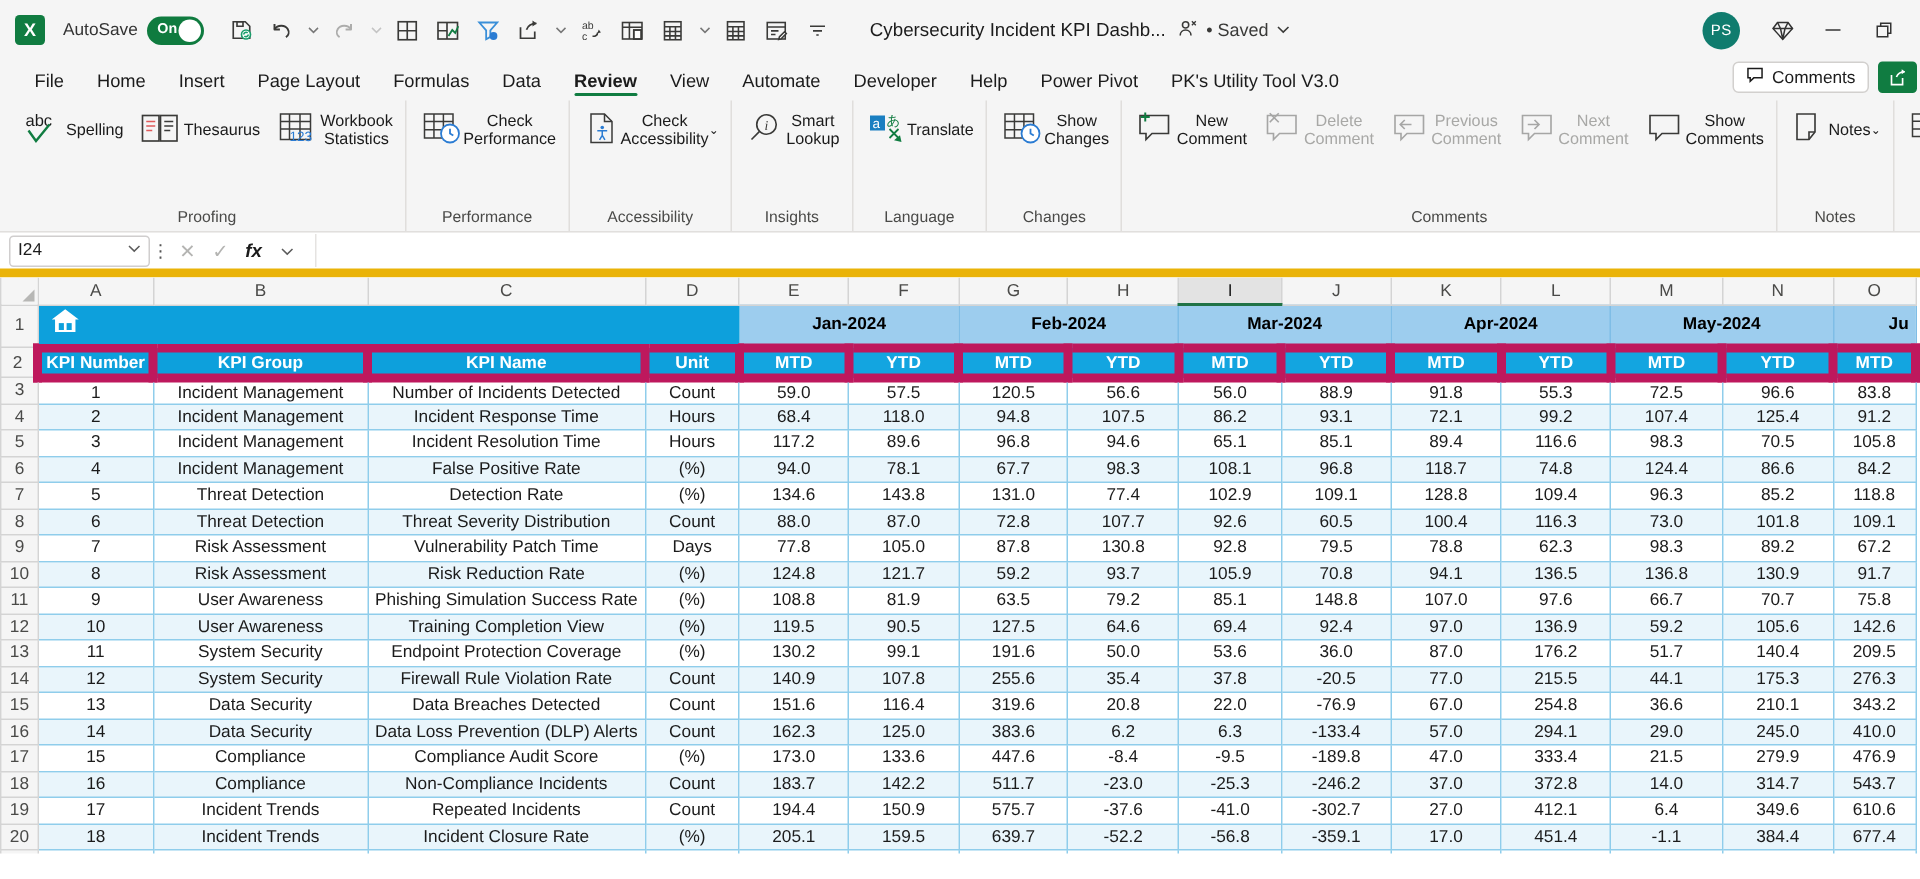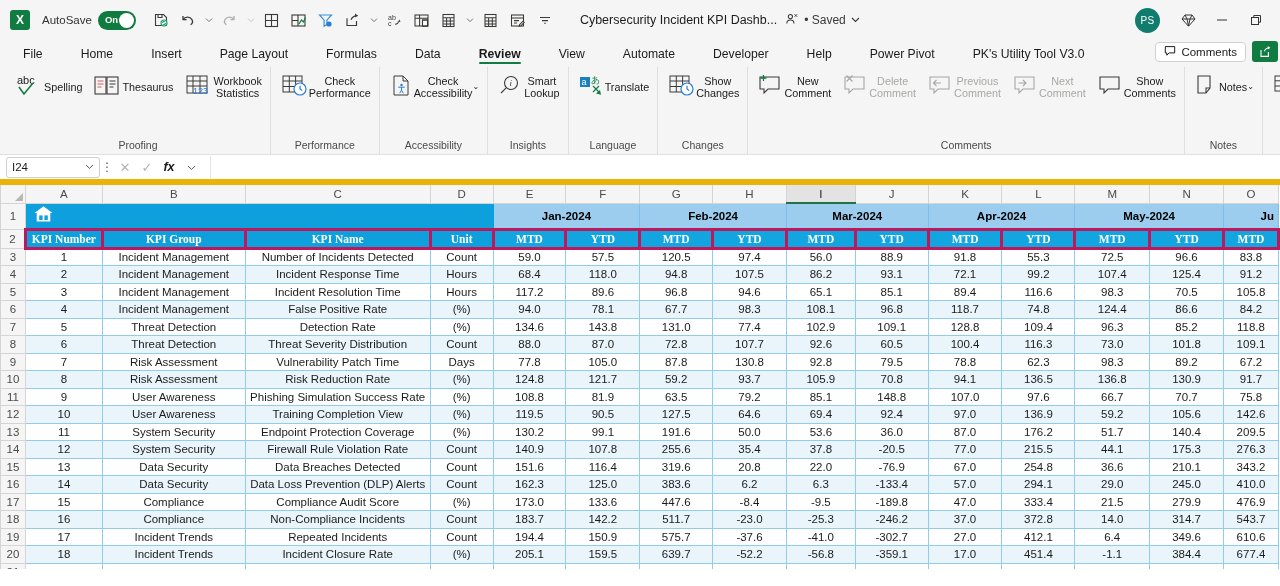--- a/index.html
+++ b/index.html
@@ -57,21 +57,21 @@
   .avatar {
     width: 25px; height: 25px; border-radius: 50%; background: #107c6e; color: #fff;
     font-size: 10px; display: flex; align-items: center; justify-content: center;
     margin-right: 10px; letter-spacing: .3px;
   }
   .win-btn { width: 32px; height: 28px; display: flex; align-items: center; justify-content: center; color: #333; }
 
   
   .tabs {
     height: 24px; display: flex; align-items: flex-end;
-    background: #f5f5f5; padding-left: 12px; gap: 16px; position: relative;
+    background: #f5f5f5; padding-left: 12px; gap: 0px; position: relative;
   }
   .tab {
     font-size: 12.2px; color: #1b1b1b; padding: 0 11px 4px 11px;
     position: relative; white-space: nowrap; line-height: 1;
   }
   .tab.active { font-weight: bold; }
   .tab.active::after {
     content: ""; position: absolute; left: 11px; right: 11px; bottom: 0px;
     height: 2.5px; background: #107c41; border-radius: 2px;
   }
@@ -149,22 +149,22 @@
   tr.band-b td.cell { background: #e9f5fb; }
 
   
   td.banner-left { background: #0da0dc; border: 1px solid #0da0dc; height: 25px; position: relative; }
   td.banner-month {
     background: #9dcdee; border: 1px solid #7fbde6; height: 25px;
     text-align: center; font-size: 11.5px; font-weight: bold; color: #000;
   }
   
   td.hdr {
-    background: #0da0dc; border: 3px solid #be185d; color: #ffffff;
-    font-weight: bold; font-size: 11.5px; text-align: center; height: 19px; font-family: Liberation Serif, serif;
+    background: #0da0dc; border: 6px solid #be185d; color: #ffffff;
+    font-weight: bold; font-size: 11.5px; text-align: center; height: 19px;
   }
   td.hdr.mtdytd { background: #13a5e0; }
 
   .home-icon { display: inline-block; margin-left: 6px; vertical-align: middle; }
 </style>
 </head>
 <body>
 
 <div id="app">
 
@@ -742,21 +742,21 @@
         <tbody id="data-rows">
           <tr class="band-a">
             <td class="rowhead">3</td>
             <td class="cell txt">1</td>
             <td class="cell txt">Incident Management</td>
             <td class="cell txt">Number of Incidents Detected</td>
             <td class="cell txt">Count</td>
             <td class="cell num">59.0</td>
             <td class="cell num">57.5</td>
             <td class="cell num">120.5</td>
-            <td class="cell num">97.4</td>
+            <td class="cell num">56.6</td>
             <td class="cell num">56.0</td>
             <td class="cell num">88.9</td>
             <td class="cell num">91.8</td>
             <td class="cell num">55.3</td>
             <td class="cell num">72.5</td>
             <td class="cell num">96.6</td>
             <td class="cell num">83.8</td>
           </tr>
           <tr class="band-b">
             <td class="rowhead">4</td>

